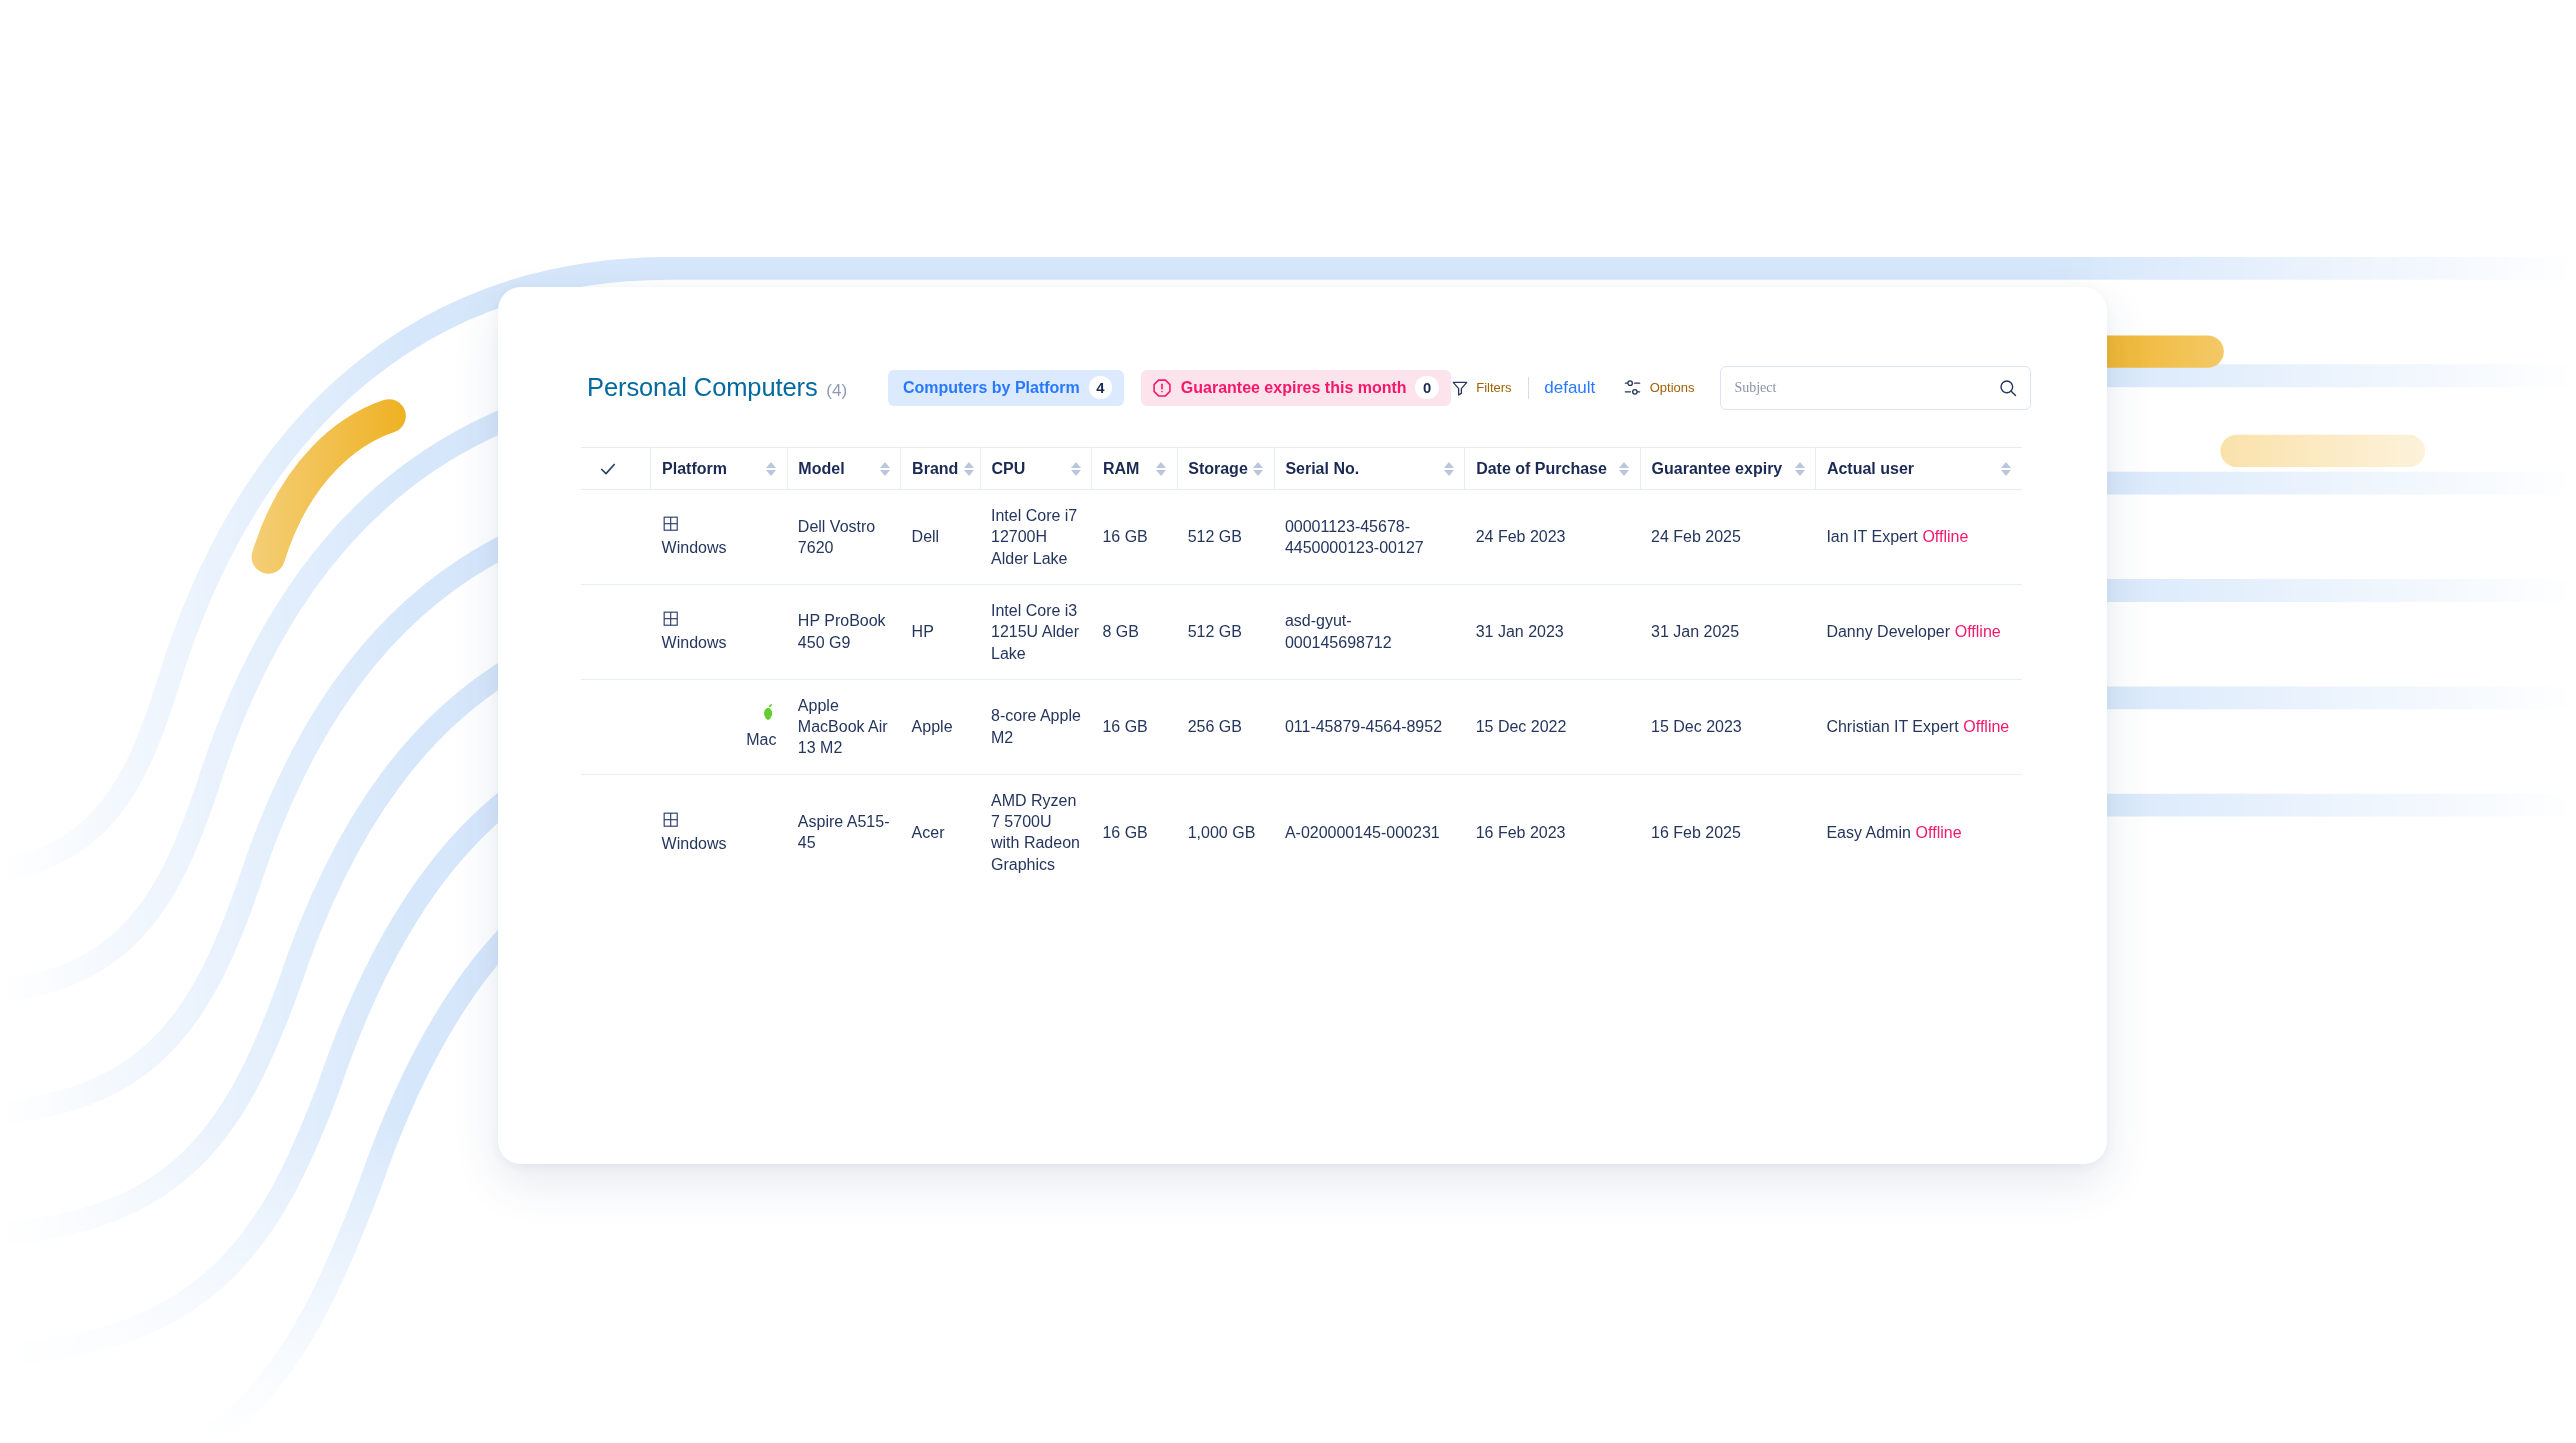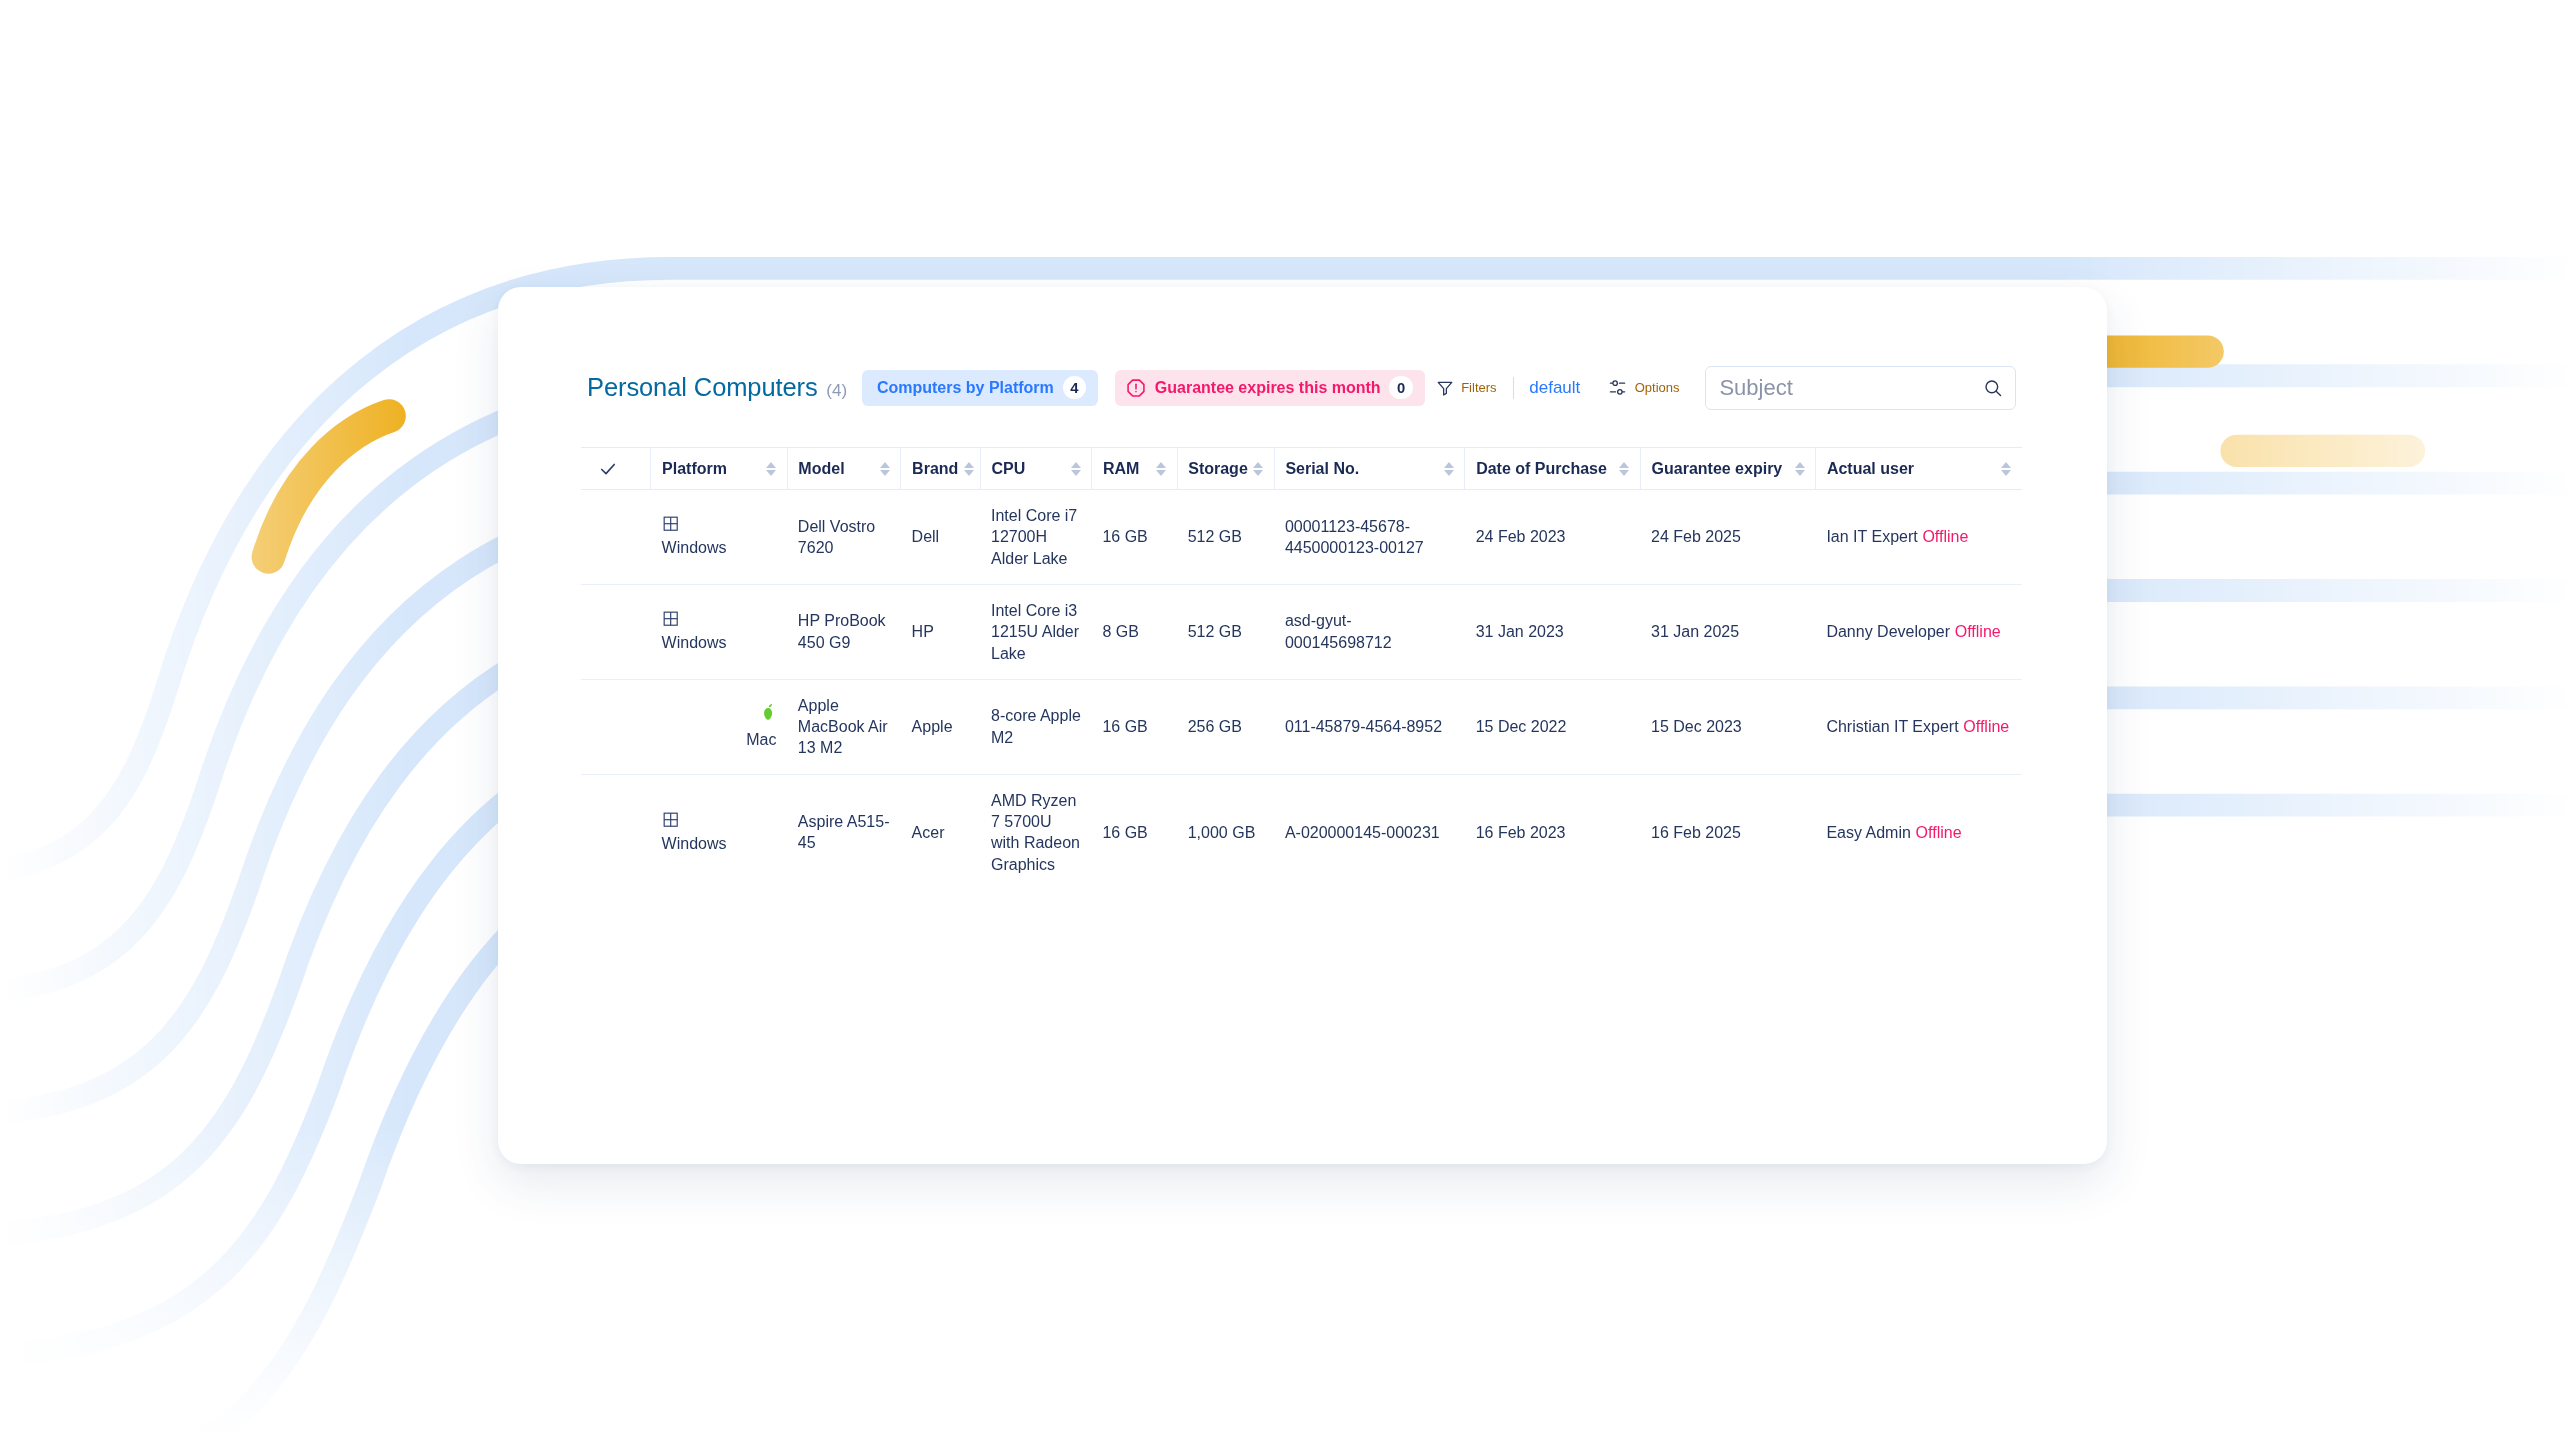--- a/index.html
+++ b/index.html
@@ -73,21 +73,21 @@
     height: 36px;
     padding: 0 12px 0 14.8px;
     border-radius: 6px;
     font-size: 16px;
     white-space: nowrap;
     cursor: pointer;
   }
   .chip-blue {
     background: #dceaff;
     color: #2979ff;
-    margin-left: 15px;
+    margin-left: 41px;
     font-weight: 600;
   }
   .chip-pink {
     background: #fde3ec;
     color: #f5186b;
     margin-left: 17.4px;
     font-weight: 600;
     padding-left: 10.7px;
   }
   .chip-num {
@@ -142,22 +142,22 @@
     border-radius: 6px;
     background: #fff;
     display: flex;
     align-items: center;
     margin-left: 25.5px;
   }
   .search-input {
     border: 0;
     outline: 0;
     background: transparent;
-    font-family: Liberation Sans, sans-serif;
-    font-size: 22px;
+    font-family: Liberation Serif, serif;
+    font-size: 14px;
     color: #4c1d95;
     padding: 0 40px 0 13.4px;
     width: 100%;
     height: 100%;
   }
   .search-input::placeholder { color: #8a93a8; }
   .search-ico {
     position: absolute;
     right: 12px;
     top: 50%;

